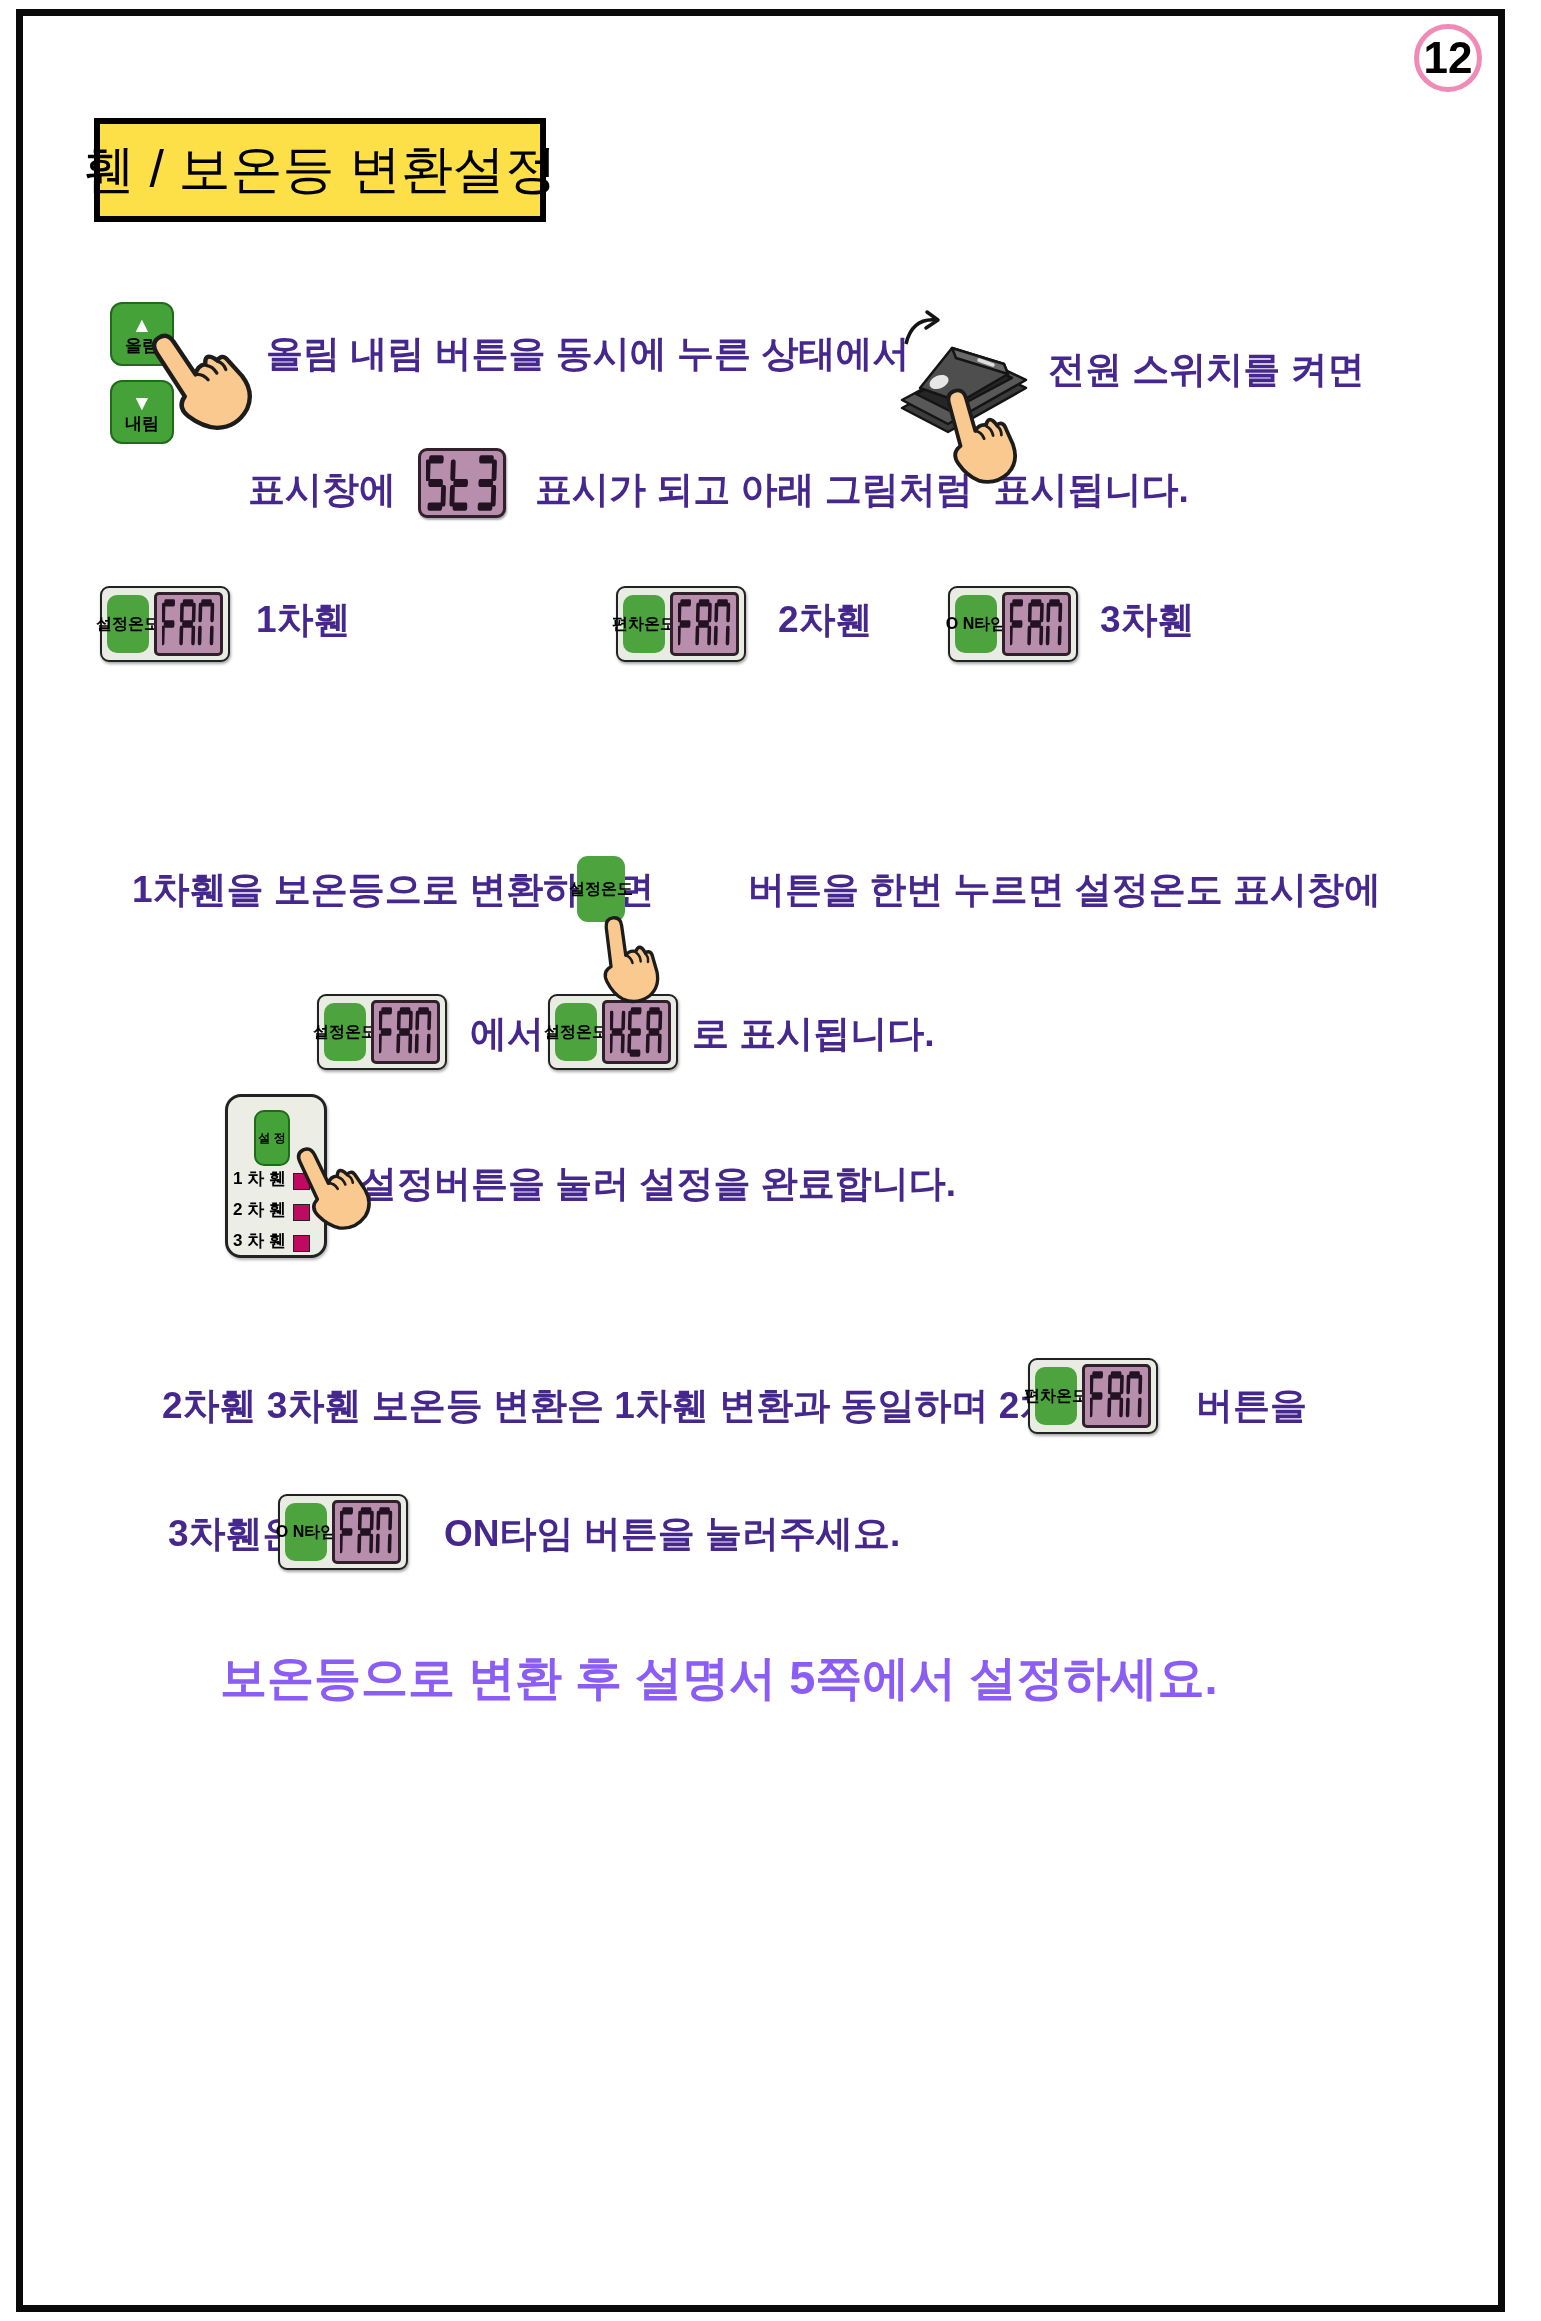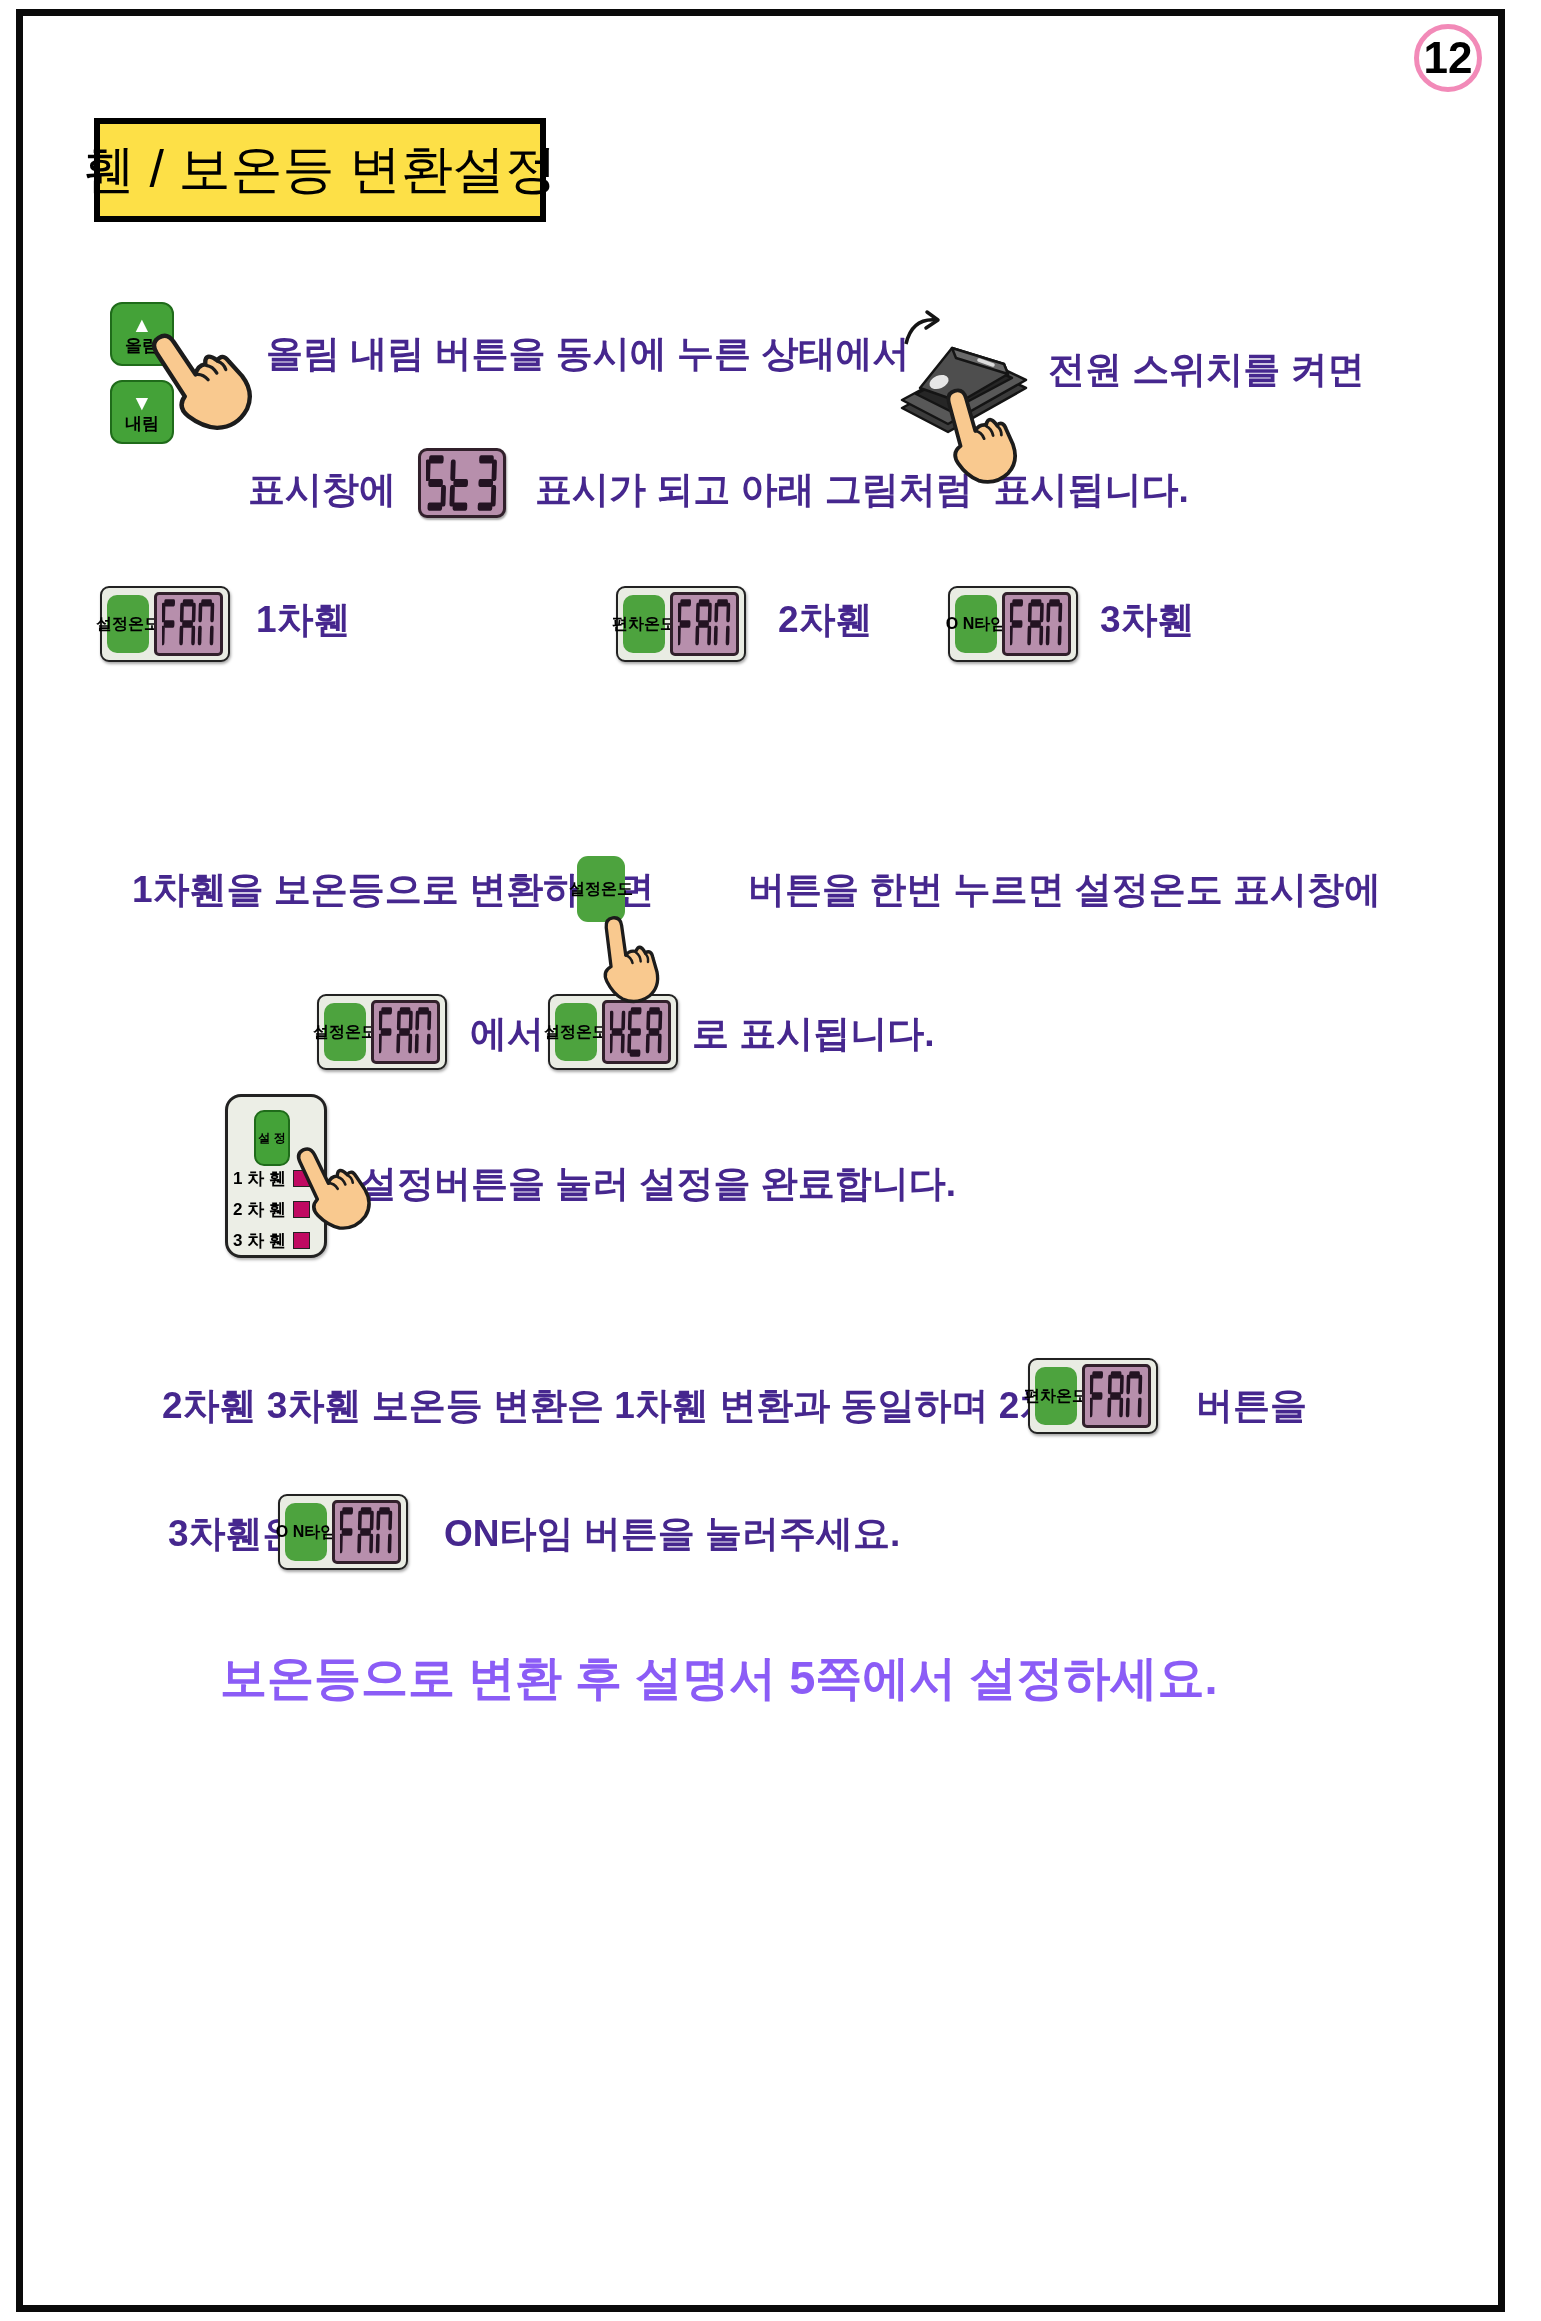--- a/index.html
+++ b/index.html
@@ -32,21 +32,21 @@
   .unit .lcd{width:72px;height:64px}
   .standalone-lcd{position:absolute;width:88px;height:70px;border-radius:9px;border-width:3px;
        box-shadow:1px 2px 2px rgba(0,0,0,.35)}
   .lcd svg{display:block}
   .hand{position:absolute;pointer-events:none;z-index:5}
   .switch{position:absolute;left:876px;top:308px;width:164px;height:148px}
   .panel{position:absolute;left:225px;top:1094px;width:102px;height:164px;background:#eceee6;
          border:3px solid #222;border-radius:16px;box-shadow:1px 2px 3px rgba(0,0,0,.3)}
   .panel .gbtn{position:absolute;left:26px;top:13px;width:36px;height:56px;font-size:12px;
          font-weight:700;border-radius:10px;white-space:pre}
-  .prow{position:absolute;left:5px;display:flex;align-items:center;gap:7px;font-size:17px;
+  .prow{position:absolute;left:5px;display:flex;align-items:flex-end;gap:7px;font-size:17px;
         font-weight:700;color:#000;white-space:pre}
   .ind{width:17px;height:17px;background:#c00a62;border:1px solid #222;flex:none}
 </style>
 </head>
 <body>
 
 <div class="page">
   <div class="pborder"></div>
 
   <div class="badge">

